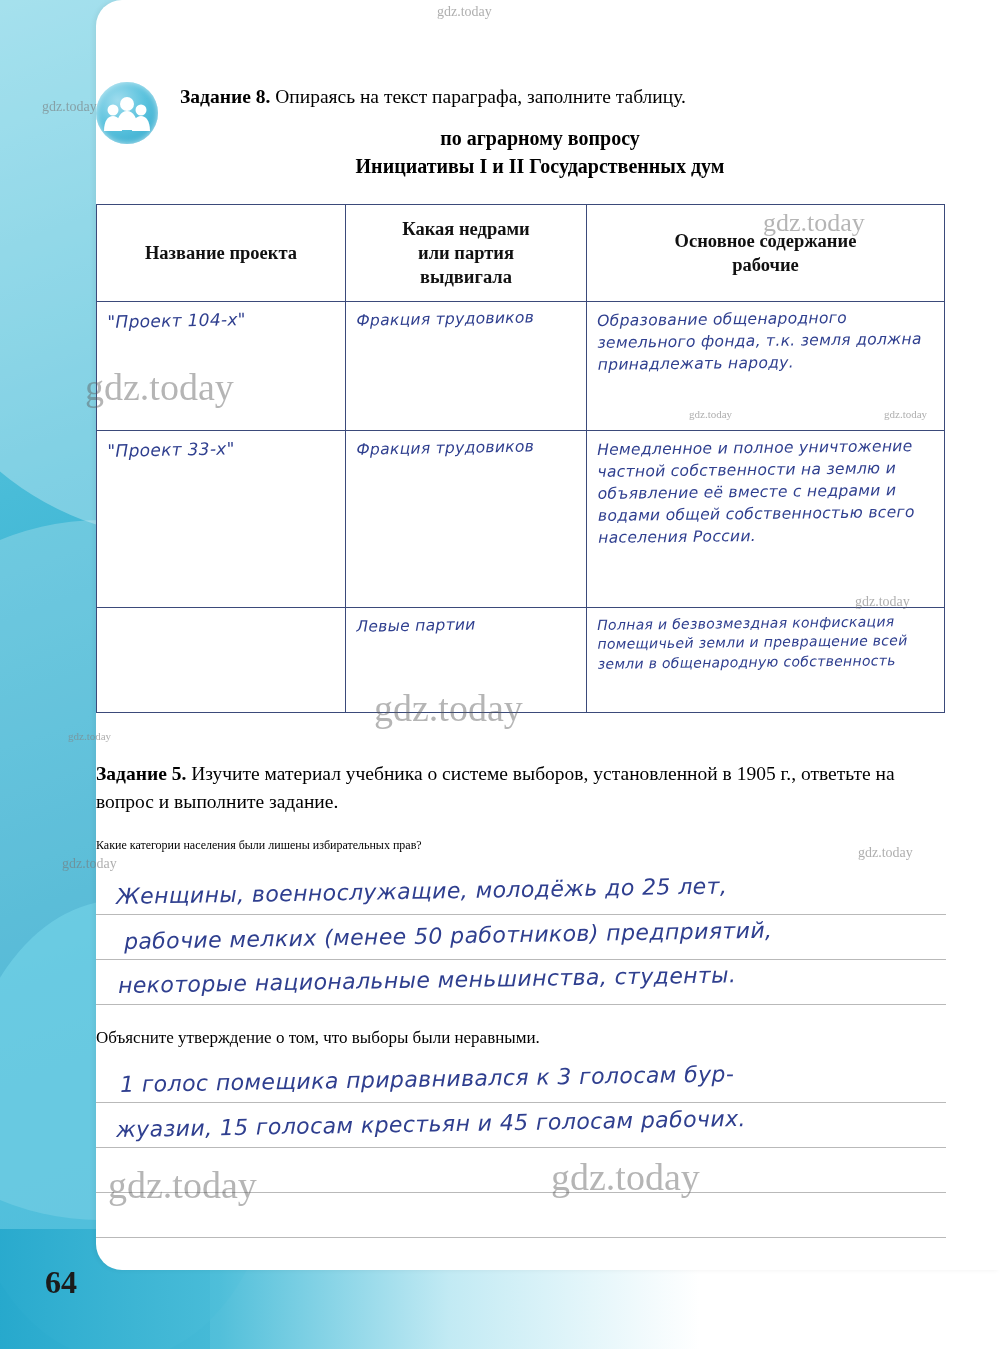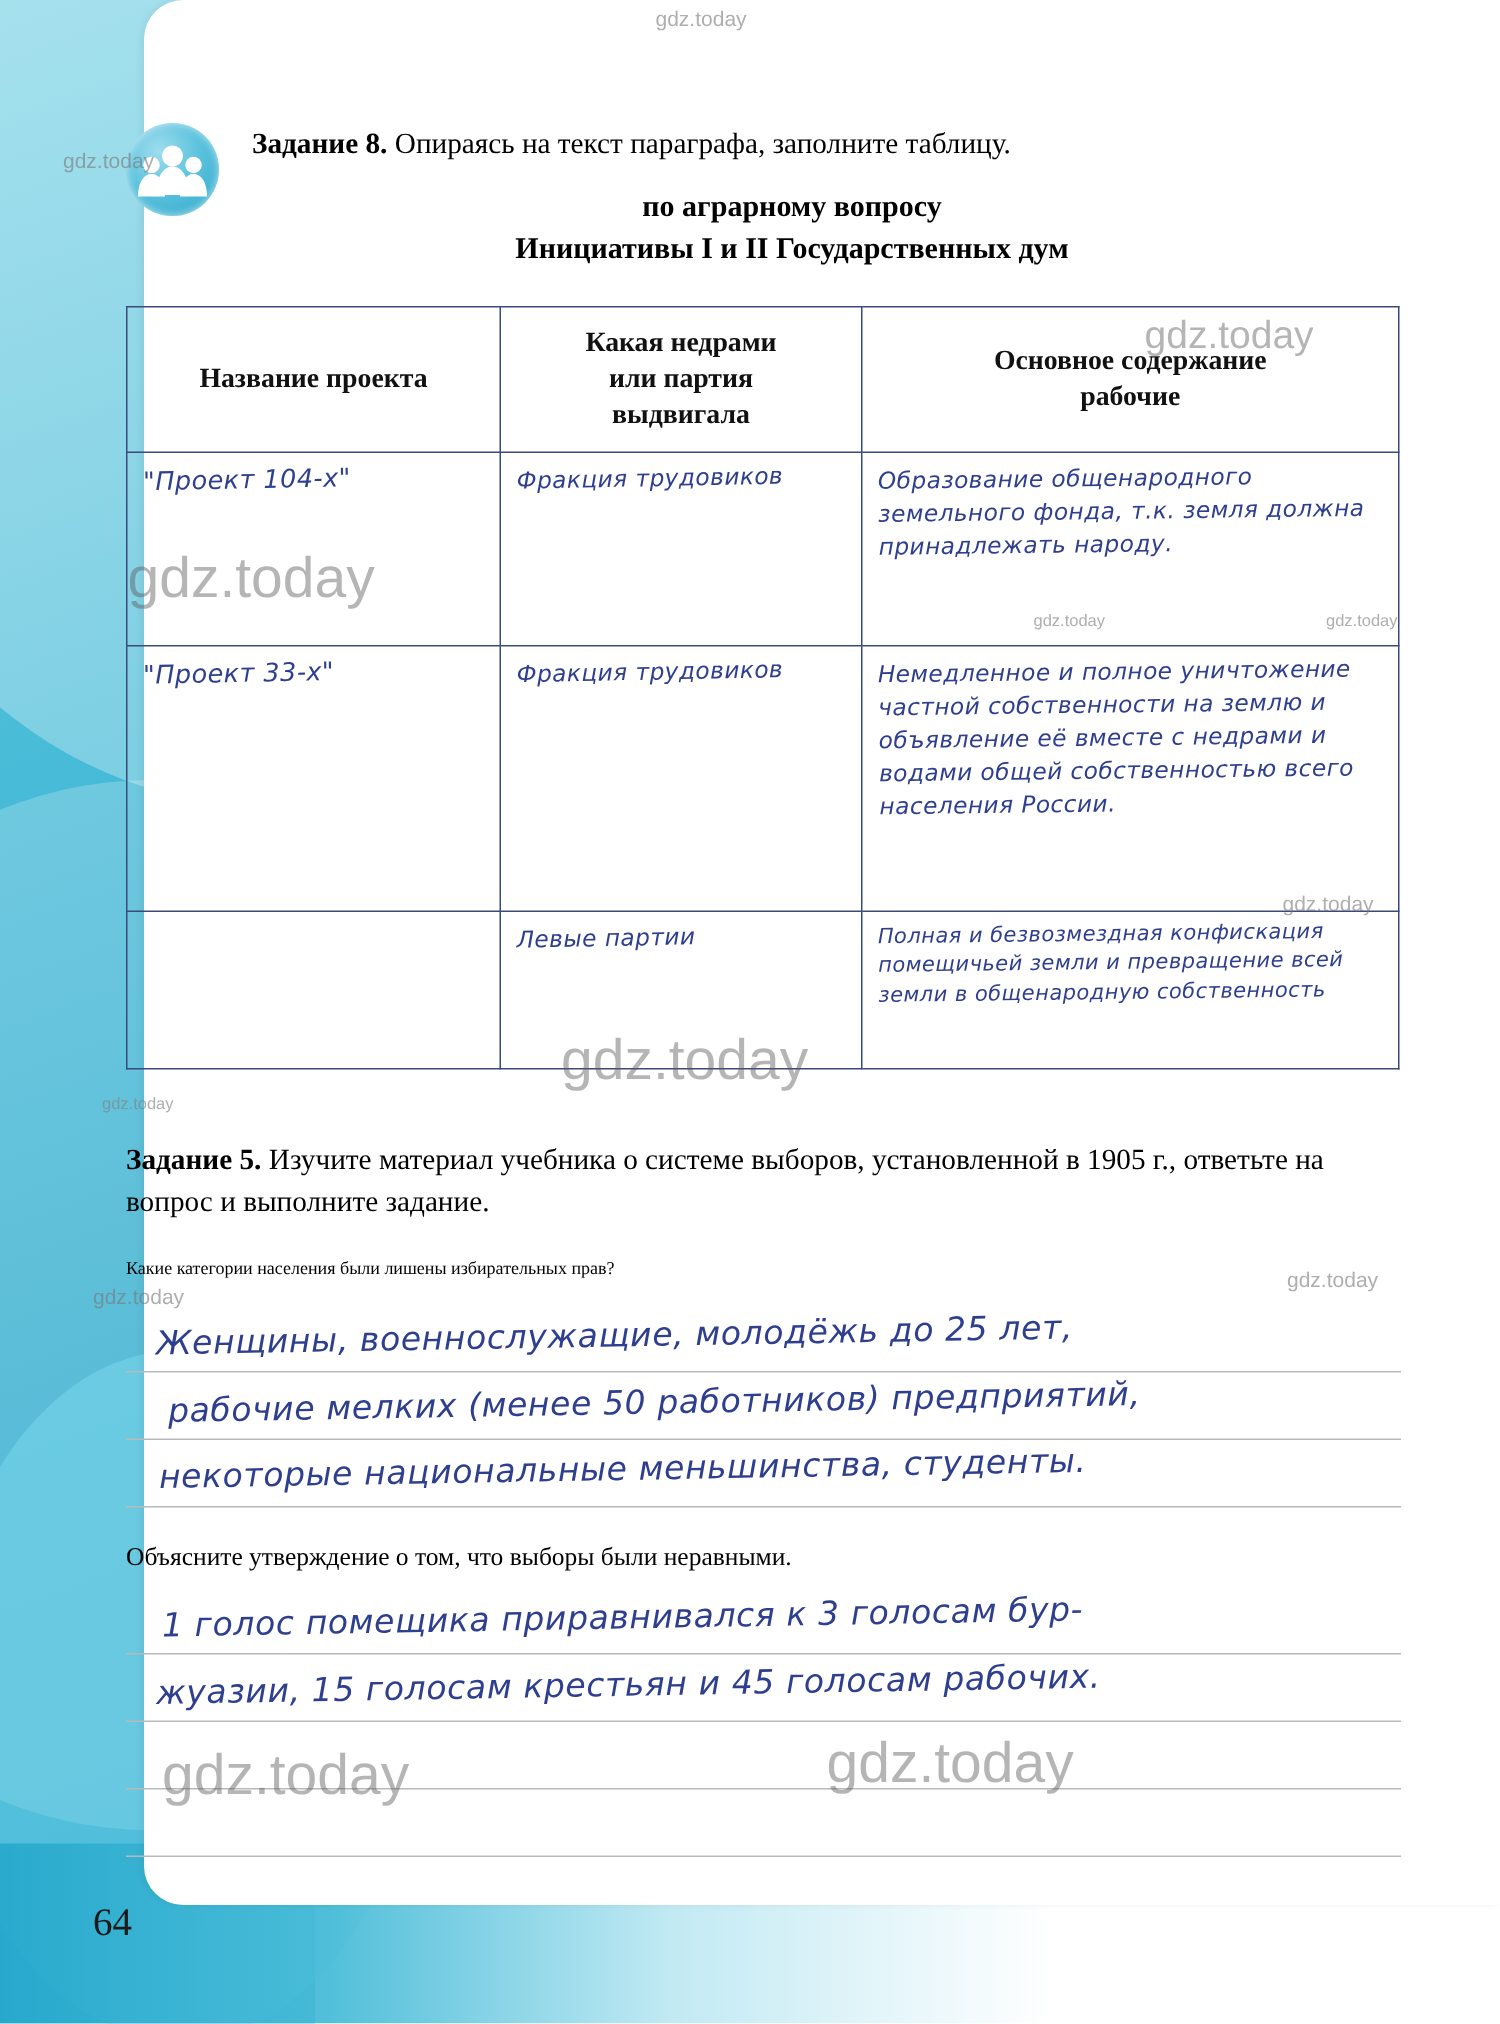--- a/index.html
+++ b/index.html
@@ -75,21 +75,21 @@
     height: 1270px;
     background: #ffffff;
     border-top-left-radius: 26px;
     border-bottom-left-radius: 26px;
     box-shadow: -2px 0 5px rgba(0,0,0,0.06);
   }
 
   
   .content {
     position: absolute;
-    left: 84px;
+    left: 96px;
     top: 0;
     width: 900px;
     height: 1270px;
     text-decoration: underline;
   }
   .task-label {
     font-weight: bold;
   }
 
   
@@ -217,38 +217,38 @@
     font-size: 22px;
     letter-spacing: 0.4px;
     transform: rotate(-1deg);
     transform-origin: left center;
     white-space: nowrap;
   }
 
   
   .pagenum {
     position: absolute;
-    left: 46px;
+    left: 32px;
     top: 1258px;
     width: 58px;
     height: 48px;
     display: flex;
     align-items: center;
     justify-content: center;
     font-family: "Liberation Serif", serif;
-    font-weight: normal;
-    font-size: 26px;
+    font-weight: bold;
+    font-size: 32px;
     color: #1b1b1b;
   }
 
   
   .wm {
     position: absolute;
     color: rgba(110,110,110,0.55);
-    font-family: Liberation Sans, sans-serif;
+    font-family: Liberation Serif, serif;
     pointer-events: none;
     white-space: nowrap;
   }
   .wm-big { font-size: 38px; color: rgba(90,90,90,0.45); }
   .wm-mid { font-size: 26px; color: rgba(90,90,90,0.45); }
   .wm-sm  { font-size: 14px; color: rgba(120,120,120,0.6); }
   .wm-xs  { font-size: 11px; color: rgba(130,130,130,0.65); }
 </style>
 </head>
 <body>

